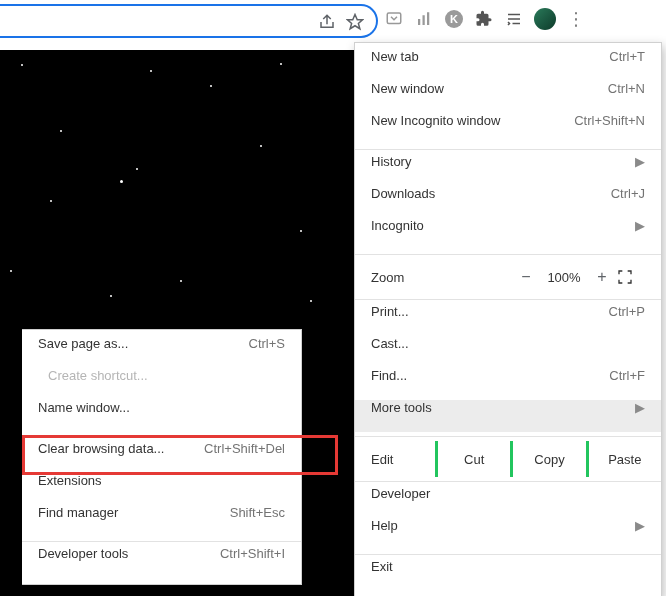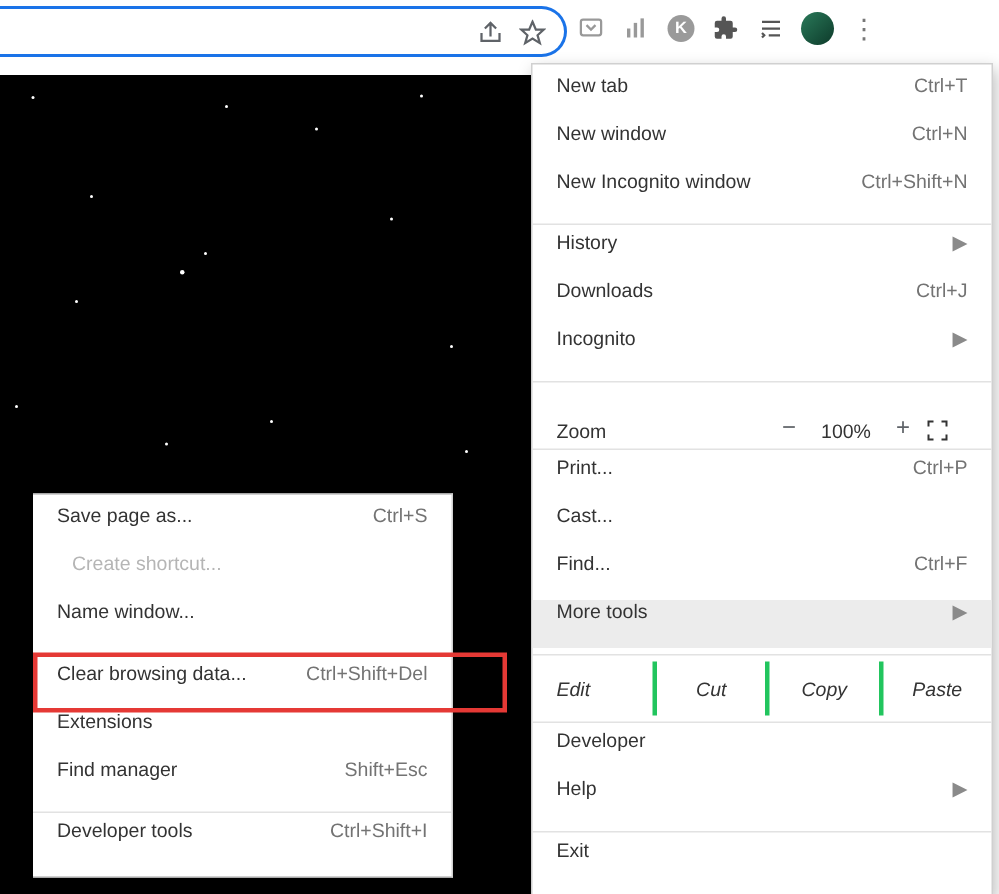--- a/index.html
+++ b/index.html
@@ -15,26 +15,26 @@
   .content-bg{position:absolute;top:50px;left:0;width:355px;height:546px;background:#000;}
   .star-px{position:absolute;width:2px;height:2px;background:#fff;border-radius:50%;}
   .menu{position:absolute;background:#fff;border:1px solid #d0d0d0;box-shadow:2px 4px 10px rgba(0,0,0,.25);}
   .main-menu{top:42px;left:354px;width:308px;}
   .sub-menu{top:329px;left:22px;width:280px;border-left:none;}
   .row{display:flex;align-items:flex-start;height:32px;padding:0 16px;cursor:default;}
   .row .lbl{flex:1;color:#333;}
   .row .sc{color:#737373;text-align:right;}
   .row .arrow{color:#8a8a8a;margin-left:8px;}
   .sep{height:1px;background:#e2e2e2;margin:4px 0;}
-  .zoom-row{display:flex;align-items:flex-end;height:36px;padding:0 16px;}
+  .zoom-row{display:flex;align-items:center;height:36px;padding:0 16px;}
   .zoom-row .lbl{flex:1;color:#333;}
   .zoom-row .zbtn{width:30px;text-align:center;color:#5f6368;font-size:16px;}
   .zoom-row .zval{width:46px;text-align:center;color:#333;}
   .zoom-row .full{width:28px;text-align:center;}
-  .edit-row{display:flex;align-items:center;height:36px;font-style:italic;}
+  .edit-row{display:flex;align-items:center;height:36px;}
   .edit-row .lbl{width:80px;padding-left:16px;}
   .edit-row .ebtn{flex:1;text-align:center;border-left:3px solid #22c55e;height:100%;display:flex;align-items:center;justify-content:center;color:#333;}
   .highlight{background:#ececec;}
   .disabled .lbl{color:#b5b5b5;margin-left:10px;}
   .callout{position:absolute;border:3px solid #e53935;}
   .callout-box{top:435px;left:22px;width:316px;height:40px;}
   svg{display:block;}
 </style>
 </head>
 <body>

